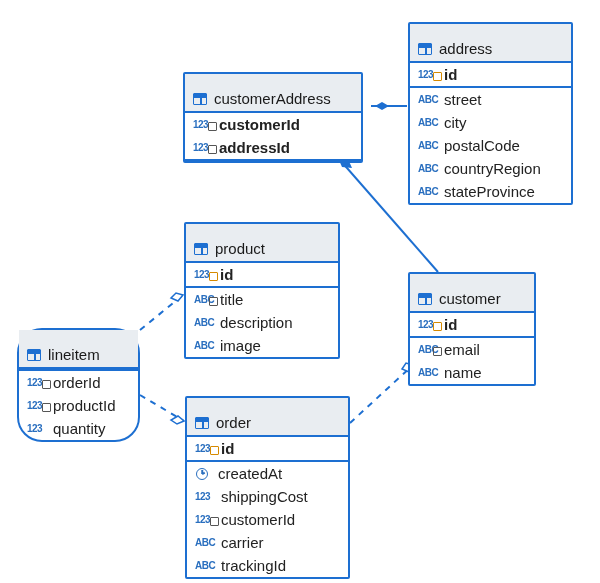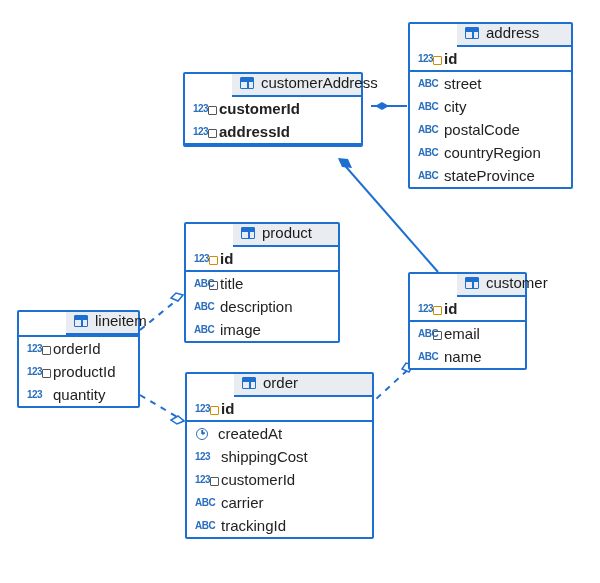--- a/index.html
+++ b/index.html
@@ -18,25 +18,24 @@
   .entity {
     position: absolute;
     border: 2px solid #1d6fd1;
     border-radius: 2px;
     background: #fff;
     min-width: 110px;
   }
   .entity-header {
     background: #e9edf1;
     border-bottom: 2px solid #1d6fd1;
-    padding: 0 10px 4px 8px;
+    padding: 16px 10px 4px 8px;
     display:flex; align-items:center;
     font-weight: 400;
     color:#1a1a1a;
-    margin-left:47px;
   }
   .table-icon {
     width:14px; height:12px;
     display:inline-block;
     margin-right:7px;
     position: relative;
     flex-shrink:0;
   }
   .table-icon::before {
     content:"";
@@ -108,23 +107,23 @@
     width:1.5px; height:3px;
     background:#2a6fbf;
     transform-origin: bottom center;
     transform: translate(-50%,-100%) rotate(60deg);
   }
   .fname { }
   
   #ent-address { left:408px; top:22px; width:165px; }
   #ent-customerAddress { left:183px; top:72px; width:180px; }
   #ent-product { left:184px; top:222px; width:156px; }
-  #ent-customer { left:408px; top:272px; width:119px; }
-  #ent-lineitem { left:17px; top:310px; width:123px; }
-  #ent-order { left:185px; top:372px; width:189px; }
+  #ent-customer { left:408px; top:272px; width:128px; }
+  #ent-lineitem { left:17px; top:328px; width:123px;border-radius:25px; }
+  #ent-order { left:185px; top:396px; width:165px; }
 </style>
 </head>
 <body>
 
 <svg class="connections">
 
   <line x1="371" y1="106" x2="407" y2="106" stroke="#1d6fd1" stroke-width="2"></line>
   <polygon points="375,106 382,102 389,106 382,110" fill="#1d6fd1"></polygon>
 
   <line x1="340" y1="160" x2="438" y2="272" stroke="#1d6fd1" stroke-width="2"></line>

